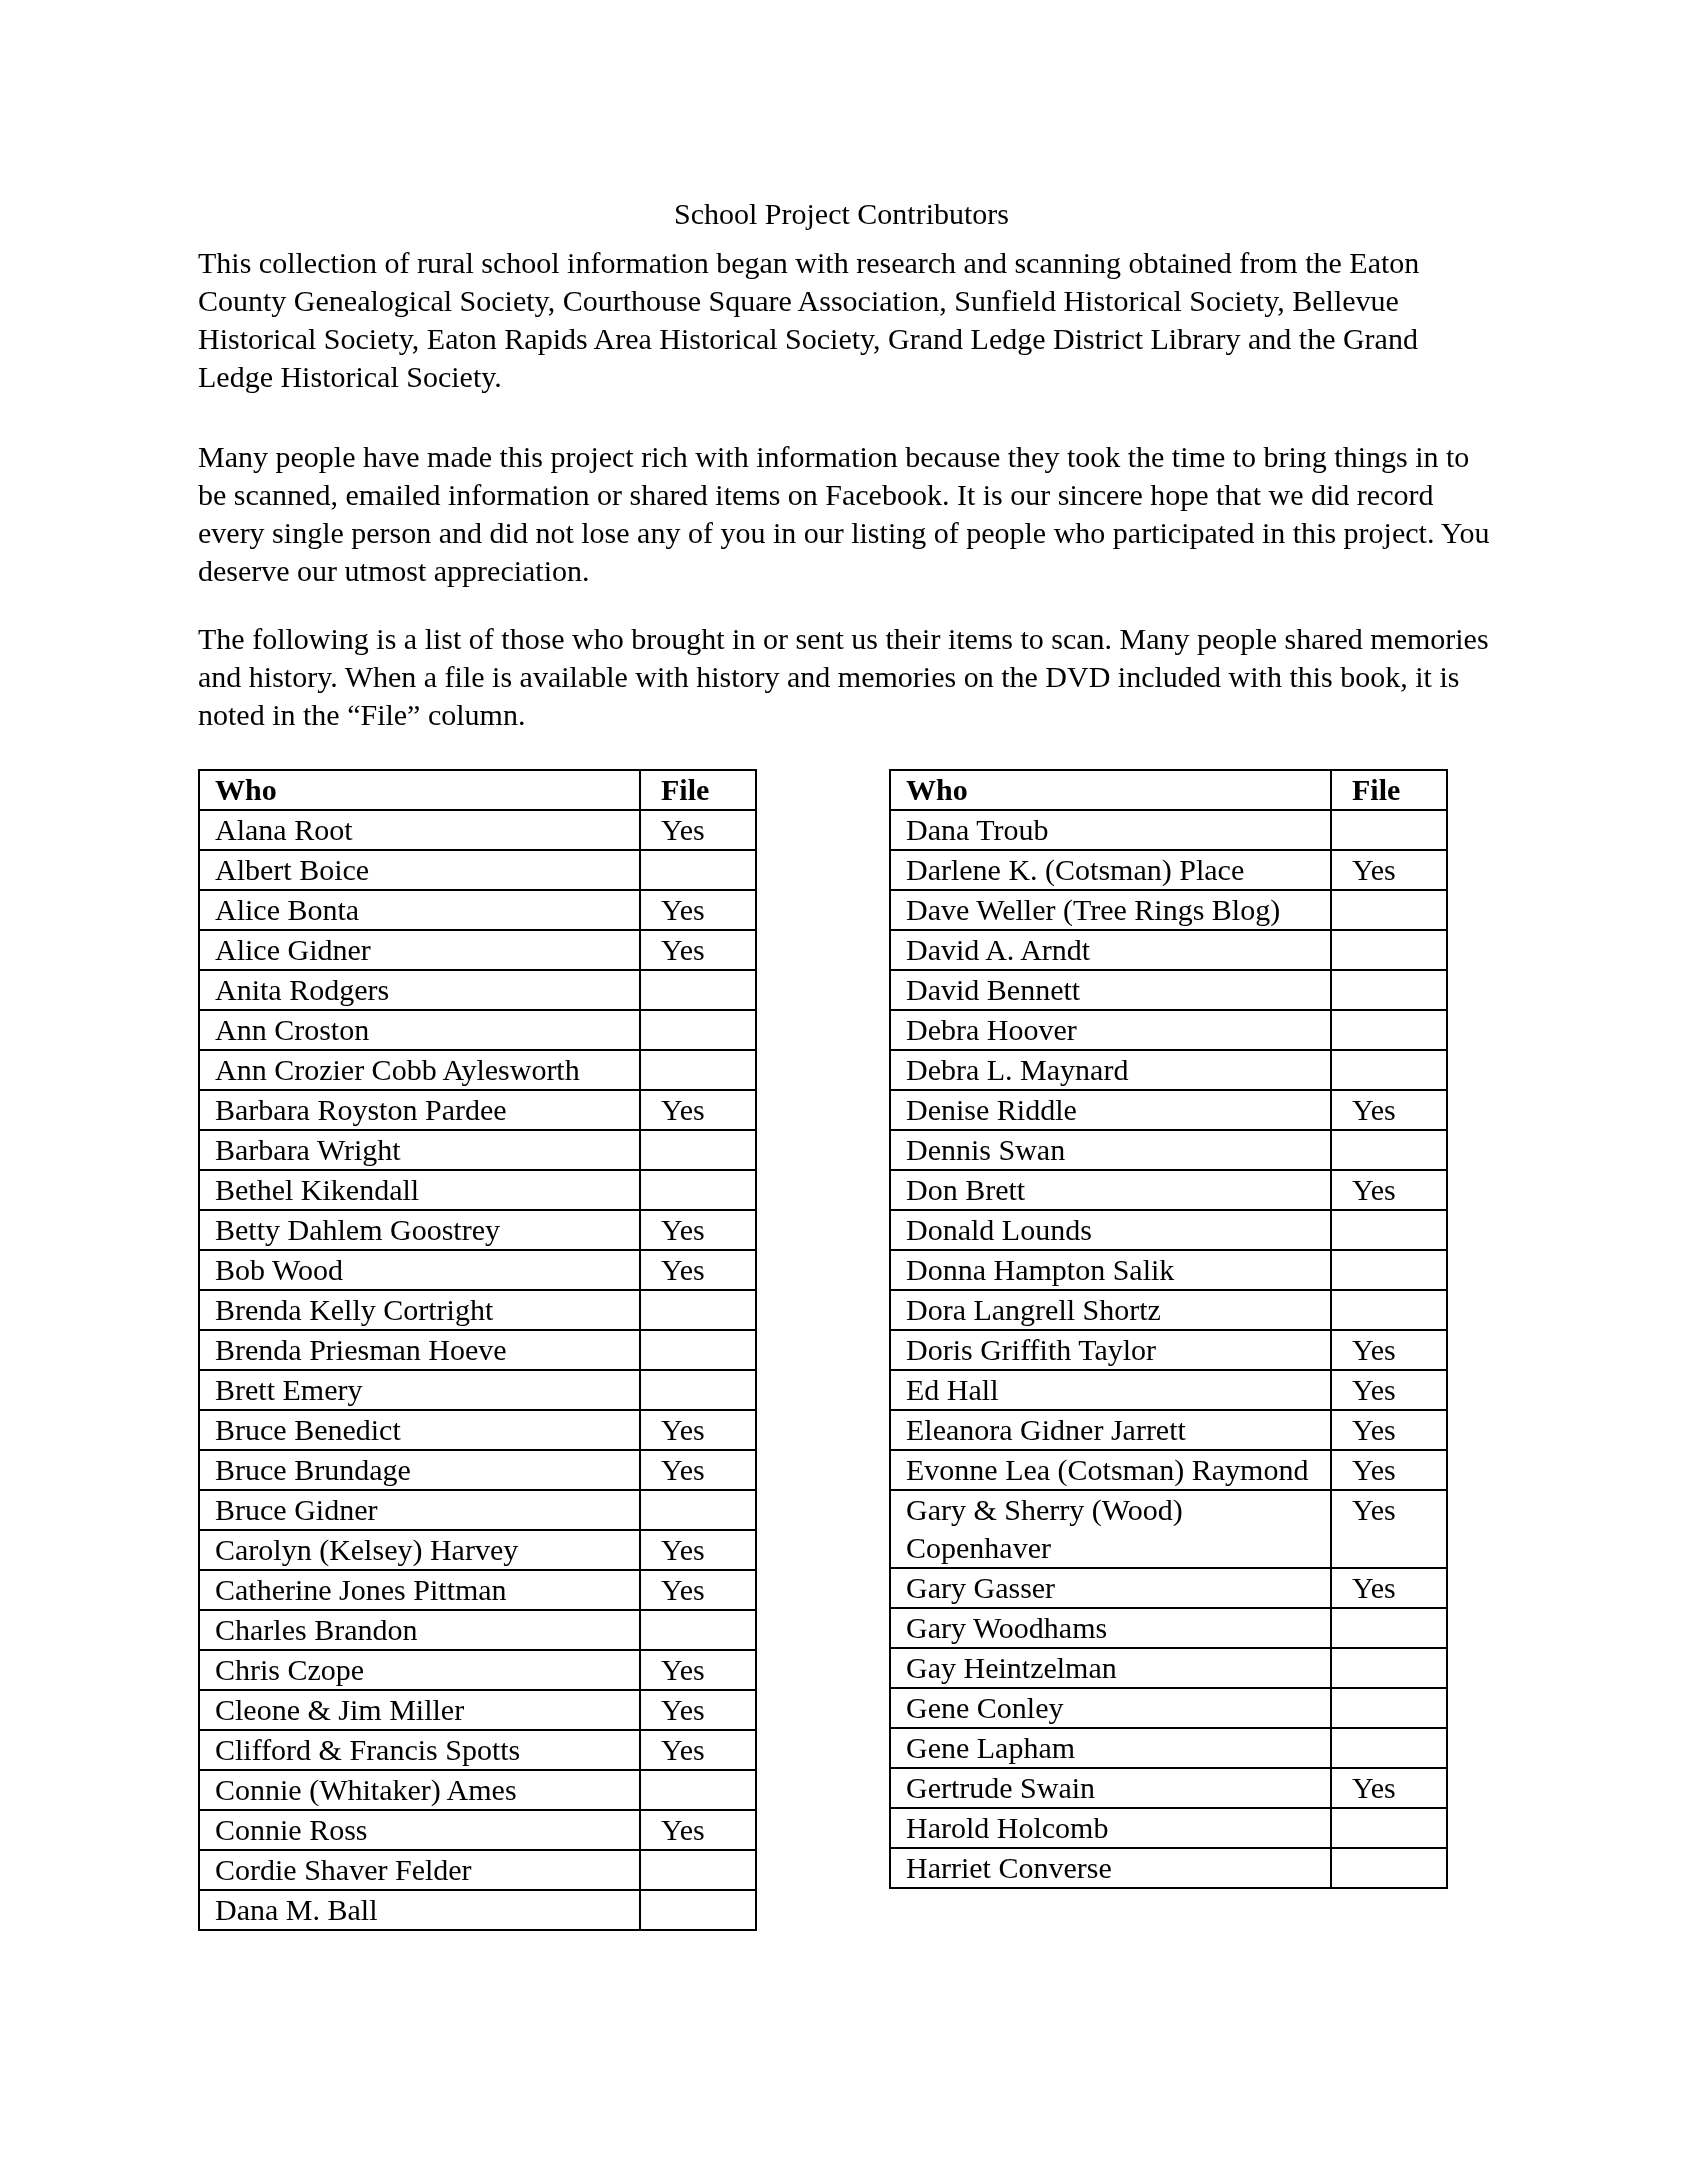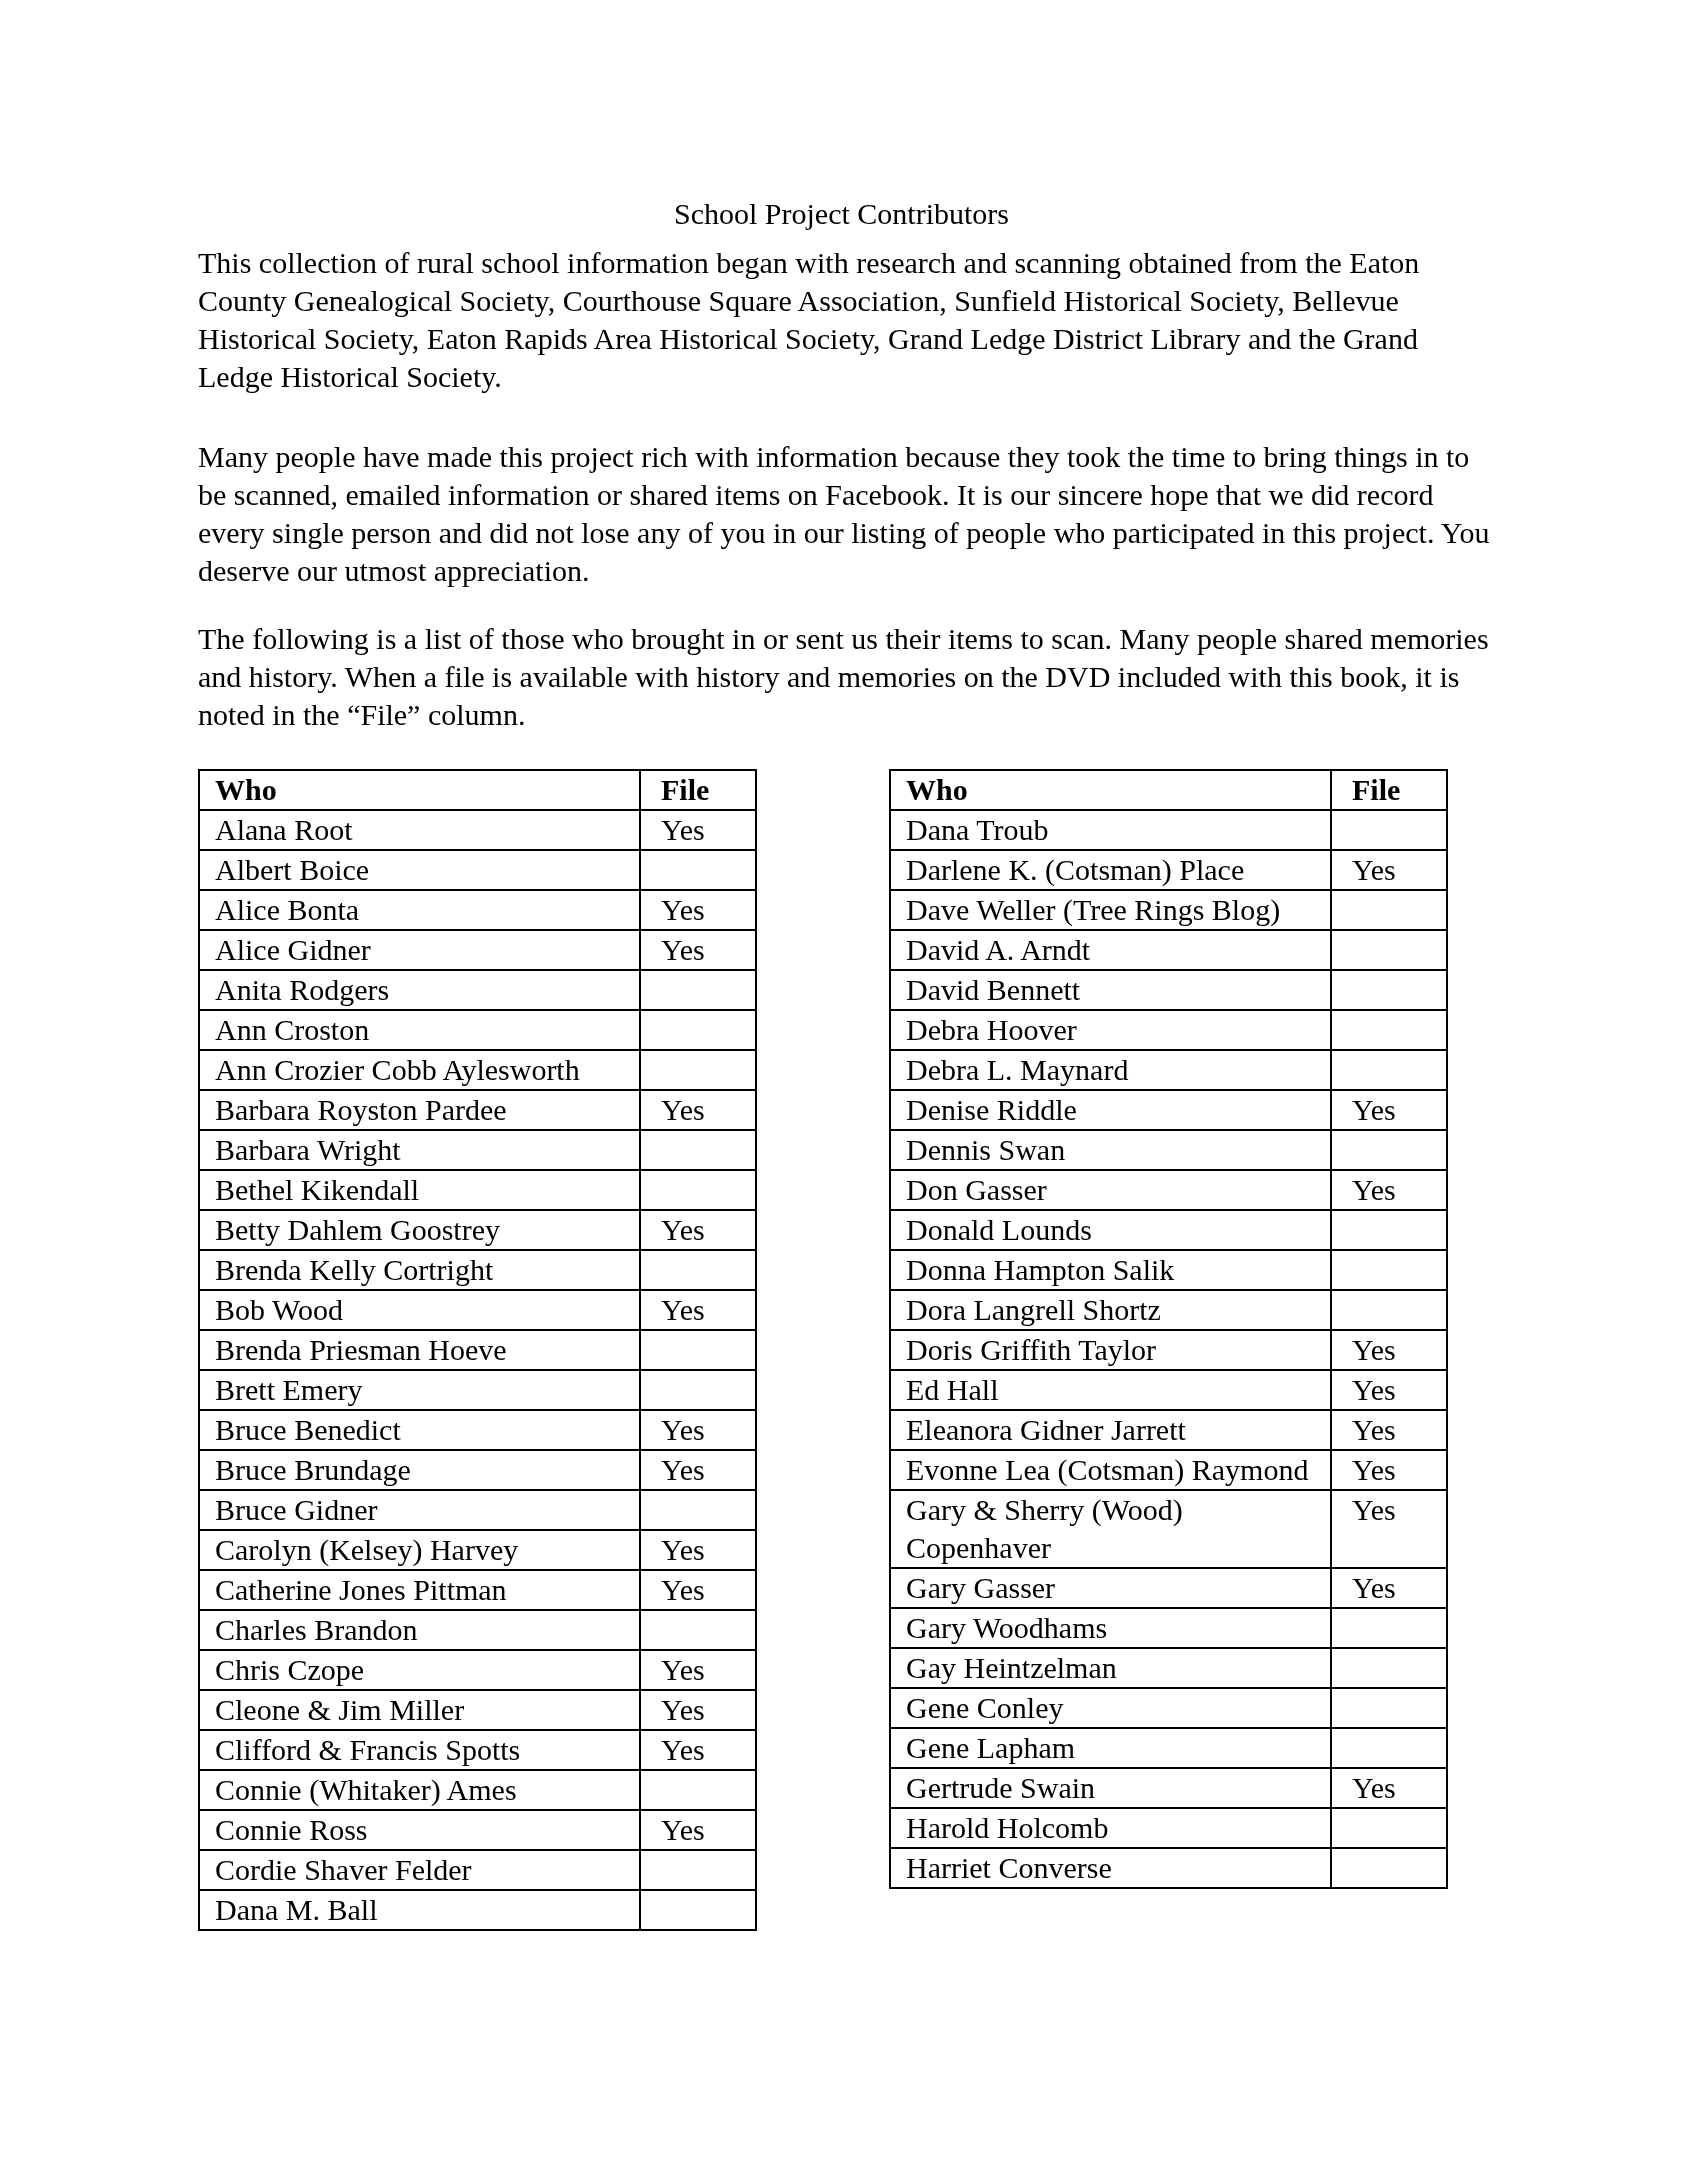--- a/index.html
+++ b/index.html
@@ -94,26 +94,26 @@
       </tr>
       <tr>
         <td>Bethel Kikendall</td>
         <td class="file"></td>
       </tr>
       <tr>
         <td>Betty Dahlem Goostrey</td>
         <td class="file">Yes</td>
       </tr>
       <tr>
+        <td>Bob Wood</td>
+        <td class="file">Yes</td>
+      </tr>
+      <tr>
         <td>Brenda Kelly Cortright</td>
         <td class="file"></td>
-      </tr>
-      <tr>
-        <td>Bob Wood</td>
-        <td class="file">Yes</td>
       </tr>
       <tr>
         <td>Brenda Priesman Hoeve</td>
         <td class="file"></td>
       </tr>
       <tr>
         <td>Brett Emery</td>
         <td class="file"></td>
       </tr>
       <tr>
@@ -213,21 +213,21 @@
       </tr>
       <tr>
         <td>Denise Riddle</td>
         <td class="file">Yes</td>
       </tr>
       <tr>
         <td>Dennis Swan</td>
         <td class="file"></td>
       </tr>
       <tr>
-        <td>Don Gasser</td>
+        <td>Don Brett</td>
         <td class="file">Yes</td>
       </tr>
       <tr>
         <td>Donald Lounds</td>
         <td class="file"></td>
       </tr>
       <tr>
         <td>Donna Hampton Salik</td>
         <td class="file"></td>
       </tr>

